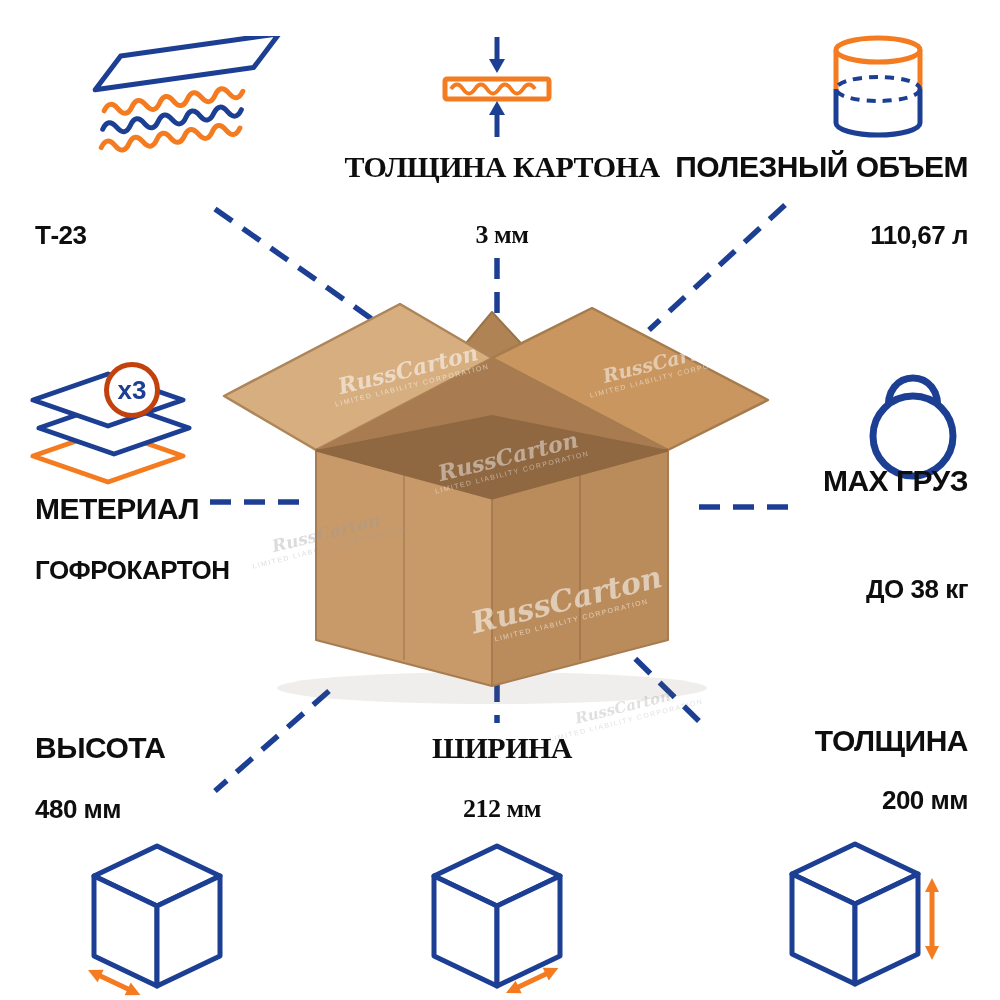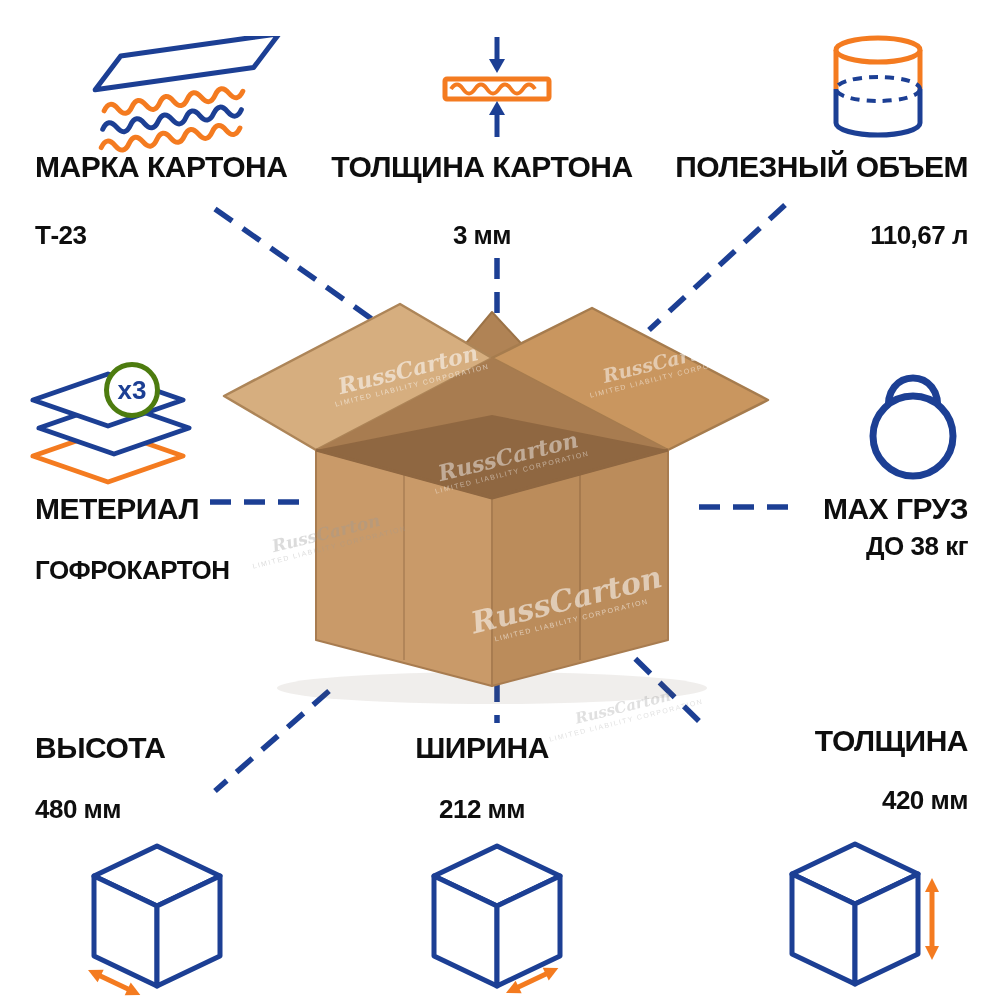--- a/index.html
+++ b/index.html
@@ -6,26 +6,26 @@
   #canvas{
     position:relative;width:1000px;height:1000px;background:#ffffff;overflow:hidden;
     font-family:"Liberation Sans",sans-serif;
   }
   .abs{position:absolute;}
   .label{
     position:absolute;font-weight:700;font-size:30px;letter-spacing:-0.5px;
     color:#0e0e0e;white-space:nowrap;line-height:1.1;
   }
   .value{font-size:26px;}
-  .centered{left:482px;transform:translateX(-50%);}
+  .centered{left:502px;transform:translateX(-50%);font-family:Liberation Serif, serif;}
   .rightal{text-align:left;}
   .icon{position:absolute;}
   .badge{
     position:absolute;left:104px;top:362px;width:56px;height:56px;border-radius:50%;
-    background:#fff;border:5px solid #4d7c0f;box-sizing:border-box;
+    background:#fff;border:5px solid #c2410c;box-sizing:border-box;
     display:flex;align-items:center;justify-content:center;
     color:#1c3f94;font-weight:700;font-size:26px;
   }
   .wm{
     position:absolute;transform:rotate(-14deg);text-align:center;line-height:1;
     font-family:"DejaVu Serif",serif;font-style:italic;font-weight:700;color:#ffffff;
     pointer-events:none;white-space:nowrap;
   }
   .wm .sub{
     display:block;font-family:"Liberation Sans",sans-serif;font-style:normal;font-weight:400;
@@ -97,21 +97,20 @@
   <div class="icon" style="left:85px;top:36px;width:220px;height:120px">
     <svg width="220" height="120" viewBox="0 0 220 120">
       <g transform="rotate(-8 110 60)" stroke-linejoin="round" stroke-linecap="round">
         <polygon points="42,10 202,10 172,40 12,40" fill="#fff" stroke="#1c3f94" stroke-width="5"></polygon>
         <path d="M18,62 q7,-11 14,0 t14,0 t14,0 t14,0 t14,0 t14,0 t14,0 t14,0 t14,0 t14,0" fill="none" stroke="#f47b20" stroke-width="5"></path>
         <path d="M14,80 q7,-11 14,0 t14,0 t14,0 t14,0 t14,0 t14,0 t14,0 t14,0 t14,0 t14,0" fill="none" stroke="#1c3f94" stroke-width="5"></path>
         <path d="M10,98 q7,-11 14,0 t14,0 t14,0 t14,0 t14,0 t14,0 t14,0 t14,0 t14,0 t14,0" fill="none" stroke="#f47b20" stroke-width="5"></path>
       </g>
     </svg>
   </div>
-  <div class="label" style="left:35px;top:150px">МАРКА КАРТОНА</div>
   <div class="label value" style="left:35px;top:221px">Т-23</div>
 
   <div class="icon" style="left:437px;top:33px;width:120px;height:108px">
     <svg width="120" height="108" viewBox="0 0 120 108">
       <line x1="60" y1="4" x2="60" y2="28" stroke="#1c3f94" stroke-width="5"></line>
       <polygon points="52,26 68,26 60,40" fill="#1c3f94"></polygon>
       <rect x="8" y="46" width="104" height="20" rx="2" fill="#fff" stroke="#f47b20" stroke-width="5"></rect>
       <path d="M14,56 q6,-9 12,0 t12,0 t12,0 t12,0 t12,0 t12,0 t12,0" fill="none" stroke="#f47b20" stroke-width="4"></path>
       <line x1="60" y1="104" x2="60" y2="80" stroke="#1c3f94" stroke-width="5"></line>
       <polygon points="52,82 68,82 60,68" fill="#1c3f94"></polygon>
@@ -148,22 +147,22 @@
   </div>
   <div class="label value" style="left:35px;top:556px">ГОФРОКАРТОН</div>
   <div class="label" style="left:35px;top:492px">МЕТЕРИАЛ</div>
 
   <div class="icon" style="left:857px;top:358px;width:112px;height:122px">
     <svg width="112" height="122" viewBox="0 0 112 122">
       <path d="M32,56 C24,8 88,8 80,56" fill="none" stroke="#1c3f94" stroke-width="7"></path>
       <circle cx="56" cy="78" r="40" fill="#fff" stroke="#1c3f94" stroke-width="7"></circle>
     </svg>
   </div>
-  <div class="label rightal" style="right:32px;top:492px">MAX ГРУЗ</div>
-  <div class="label value rightal" style="right:32px;top:532px">ДО 38 кг</div>
+  <div class="label rightal" style="right:32px;top:464px">MAX ГРУЗ</div>
+  <div class="label value rightal" style="right:32px;top:575px">ДО 38 кг</div>
 
   <div class="label" style="left:35px;top:731px">ВЫСОТА</div>
   <div class="label value" style="left:35px;top:795px">480 мм</div>
   <div class="icon" style="left:82px;top:840px;width:165px;height:165px">
     <svg width="165" height="165" viewBox="0 0 165 165">
       <g fill="#fff" stroke="#1c3f94" stroke-width="5" stroke-linejoin="round">
         <polygon points="75,6 138,36 75,66 12,36"></polygon>
         <polygon points="12,36 75,66 75,146 12,116"></polygon>
         <polygon points="138,36 75,66 75,146 138,116"></polygon>
       </g>
@@ -186,21 +185,21 @@
       </g>
       <g transform="translate(84,153) rotate(-25.5)" fill="#f47b20">
         <line x1="12" y1="0" x2="46" y2="0" stroke="#f47b20" stroke-width="5"></line>
         <polygon points="0,0 14,-7 14,7"></polygon>
         <polygon points="58,0 44,-7 44,7"></polygon>
       </g>
     </svg>
   </div>
 
   <div class="label rightal" style="right:32px;top:724px">ТОЛЩИНА</div>
-  <div class="label value rightal" style="right:32px;top:786px">420 мм</div>
+  <div class="label value rightal" style="right:32px;top:786px">200 мм</div>
   <div class="icon" style="left:780px;top:838px;width:165px;height:165px">
     <svg width="165" height="165" viewBox="0 0 165 165">
       <g fill="#fff" stroke="#1c3f94" stroke-width="5" stroke-linejoin="round">
         <polygon points="75,6 138,36 75,66 12,36"></polygon>
         <polygon points="12,36 75,66 75,146 12,116"></polygon>
         <polygon points="138,36 75,66 75,146 138,116"></polygon>
       </g>
       <g transform="translate(152,122) rotate(-90)" fill="#f47b20">
         <line x1="12" y1="0" x2="70" y2="0" stroke="#f47b20" stroke-width="5"></line>
         <polygon points="0,0 14,-7 14,7"></polygon>

